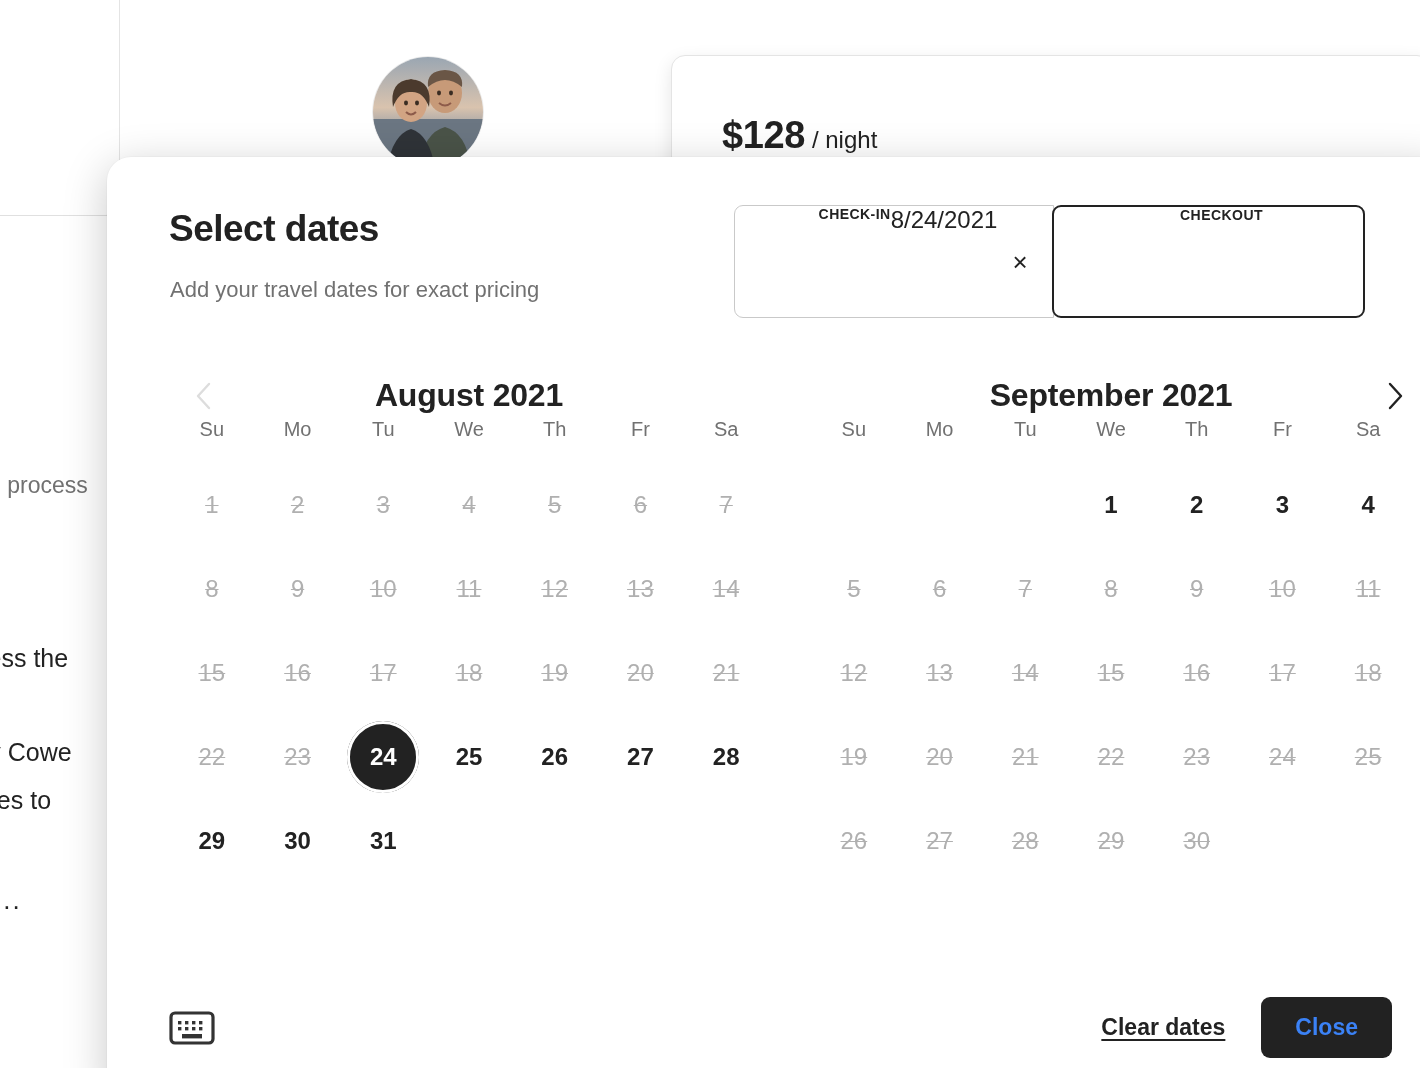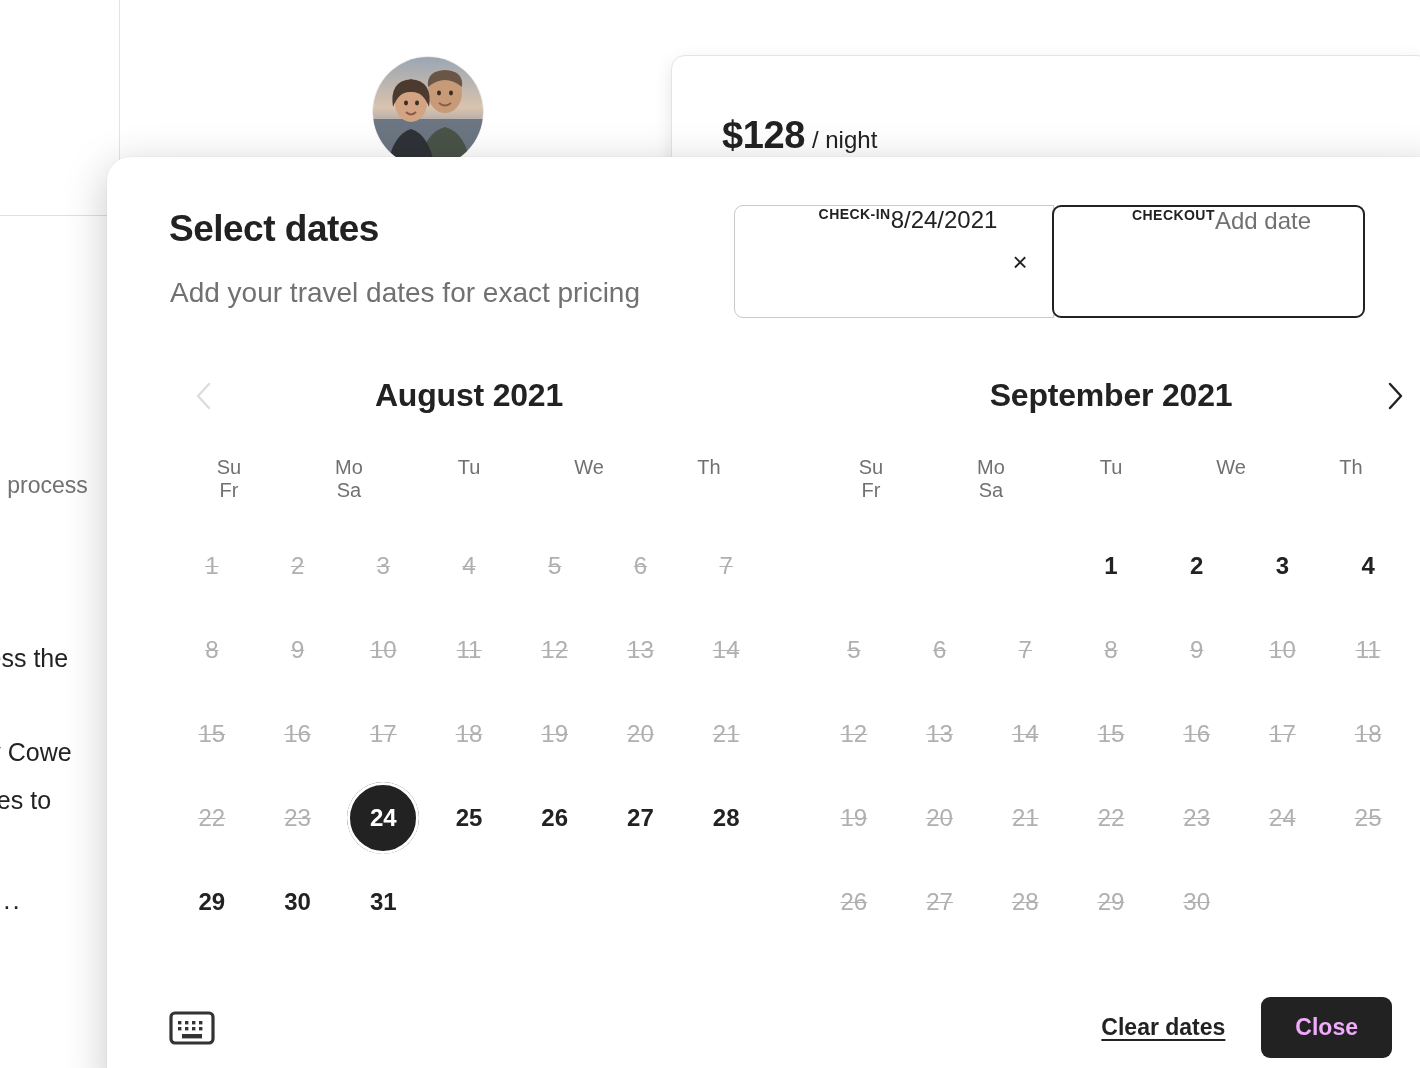--- a/index.html
+++ b/index.html
@@ -130,21 +130,21 @@
     top: 51px;
     font-size: 37px;
     font-weight: 700;
     color: #222222;
     letter-spacing: -0.5px;
   }
   .modal-subtitle {
     position: absolute;
     left: 63px;
     top: 120px;
-    font-size: 28px;
+    font-size: 22px;
     font-weight: 400;
     color: #717171;
   }
 
   
   .date-fields {
     position: absolute;
     left: 627px;
     top: 48px;
     display: flex;
@@ -243,22 +243,21 @@
     align-items: center;
     justify-content: center;
     padding: 0;
   }
   .nav-prev { left: 12px; }
   .nav-next { right: -6px; }
   .nav-btn svg { display: block; }
 
   .dow-row {
     display: grid;
-    grid-template-columns: repeat(5, 1fr);
-    margin-top: 38px;
+    grid-template-columns: repeat(7, 1fr);
   }
   .dow {
     text-align: center;
     font-size: 20px;
     color: #717171;
     font-weight: 400;
   }
 
   .days-grid {
     display: grid;
@@ -355,21 +354,21 @@
     text-decoration: underline;
     text-underline-offset: 4px;
     background: transparent;
     border: none;
     cursor: pointer;
     font-family: "Liberation Sans", sans-serif;
     padding: 8px 4px;
   }
   .close-btn {
     background: #222222;
-    color: #f0abfc;
+    color: #3b82f6;
     font-size: 23px;
     font-weight: 700;
     border: none;
     border-radius: 9px;
     padding: 17px 34px;
     cursor: pointer;
     font-family: "Liberation Sans", sans-serif;
   }
 </style>
 </head>
@@ -435,21 +434,20 @@
       <div class="date-fields">
 
         <div class="date-field checkin">
           <div class="field-label">CHECK-IN</div>
           <div class="field-value">8/24/2021</div>
           <button class="clear-x">×</button>
         </div>
 
         <div class="date-field checkout">
           <div class="field-label">CHECKOUT</div>
-          <div class="field-value placeholder">Add date</div>
         </div>
 
       </div>
     </div>
 
     <div class="cal-area">
 
       <div class="month aug">
         <button class="nav-btn nav-prev">
           <svg width="17" height="28" viewBox="0 0 17 28" fill="none">

